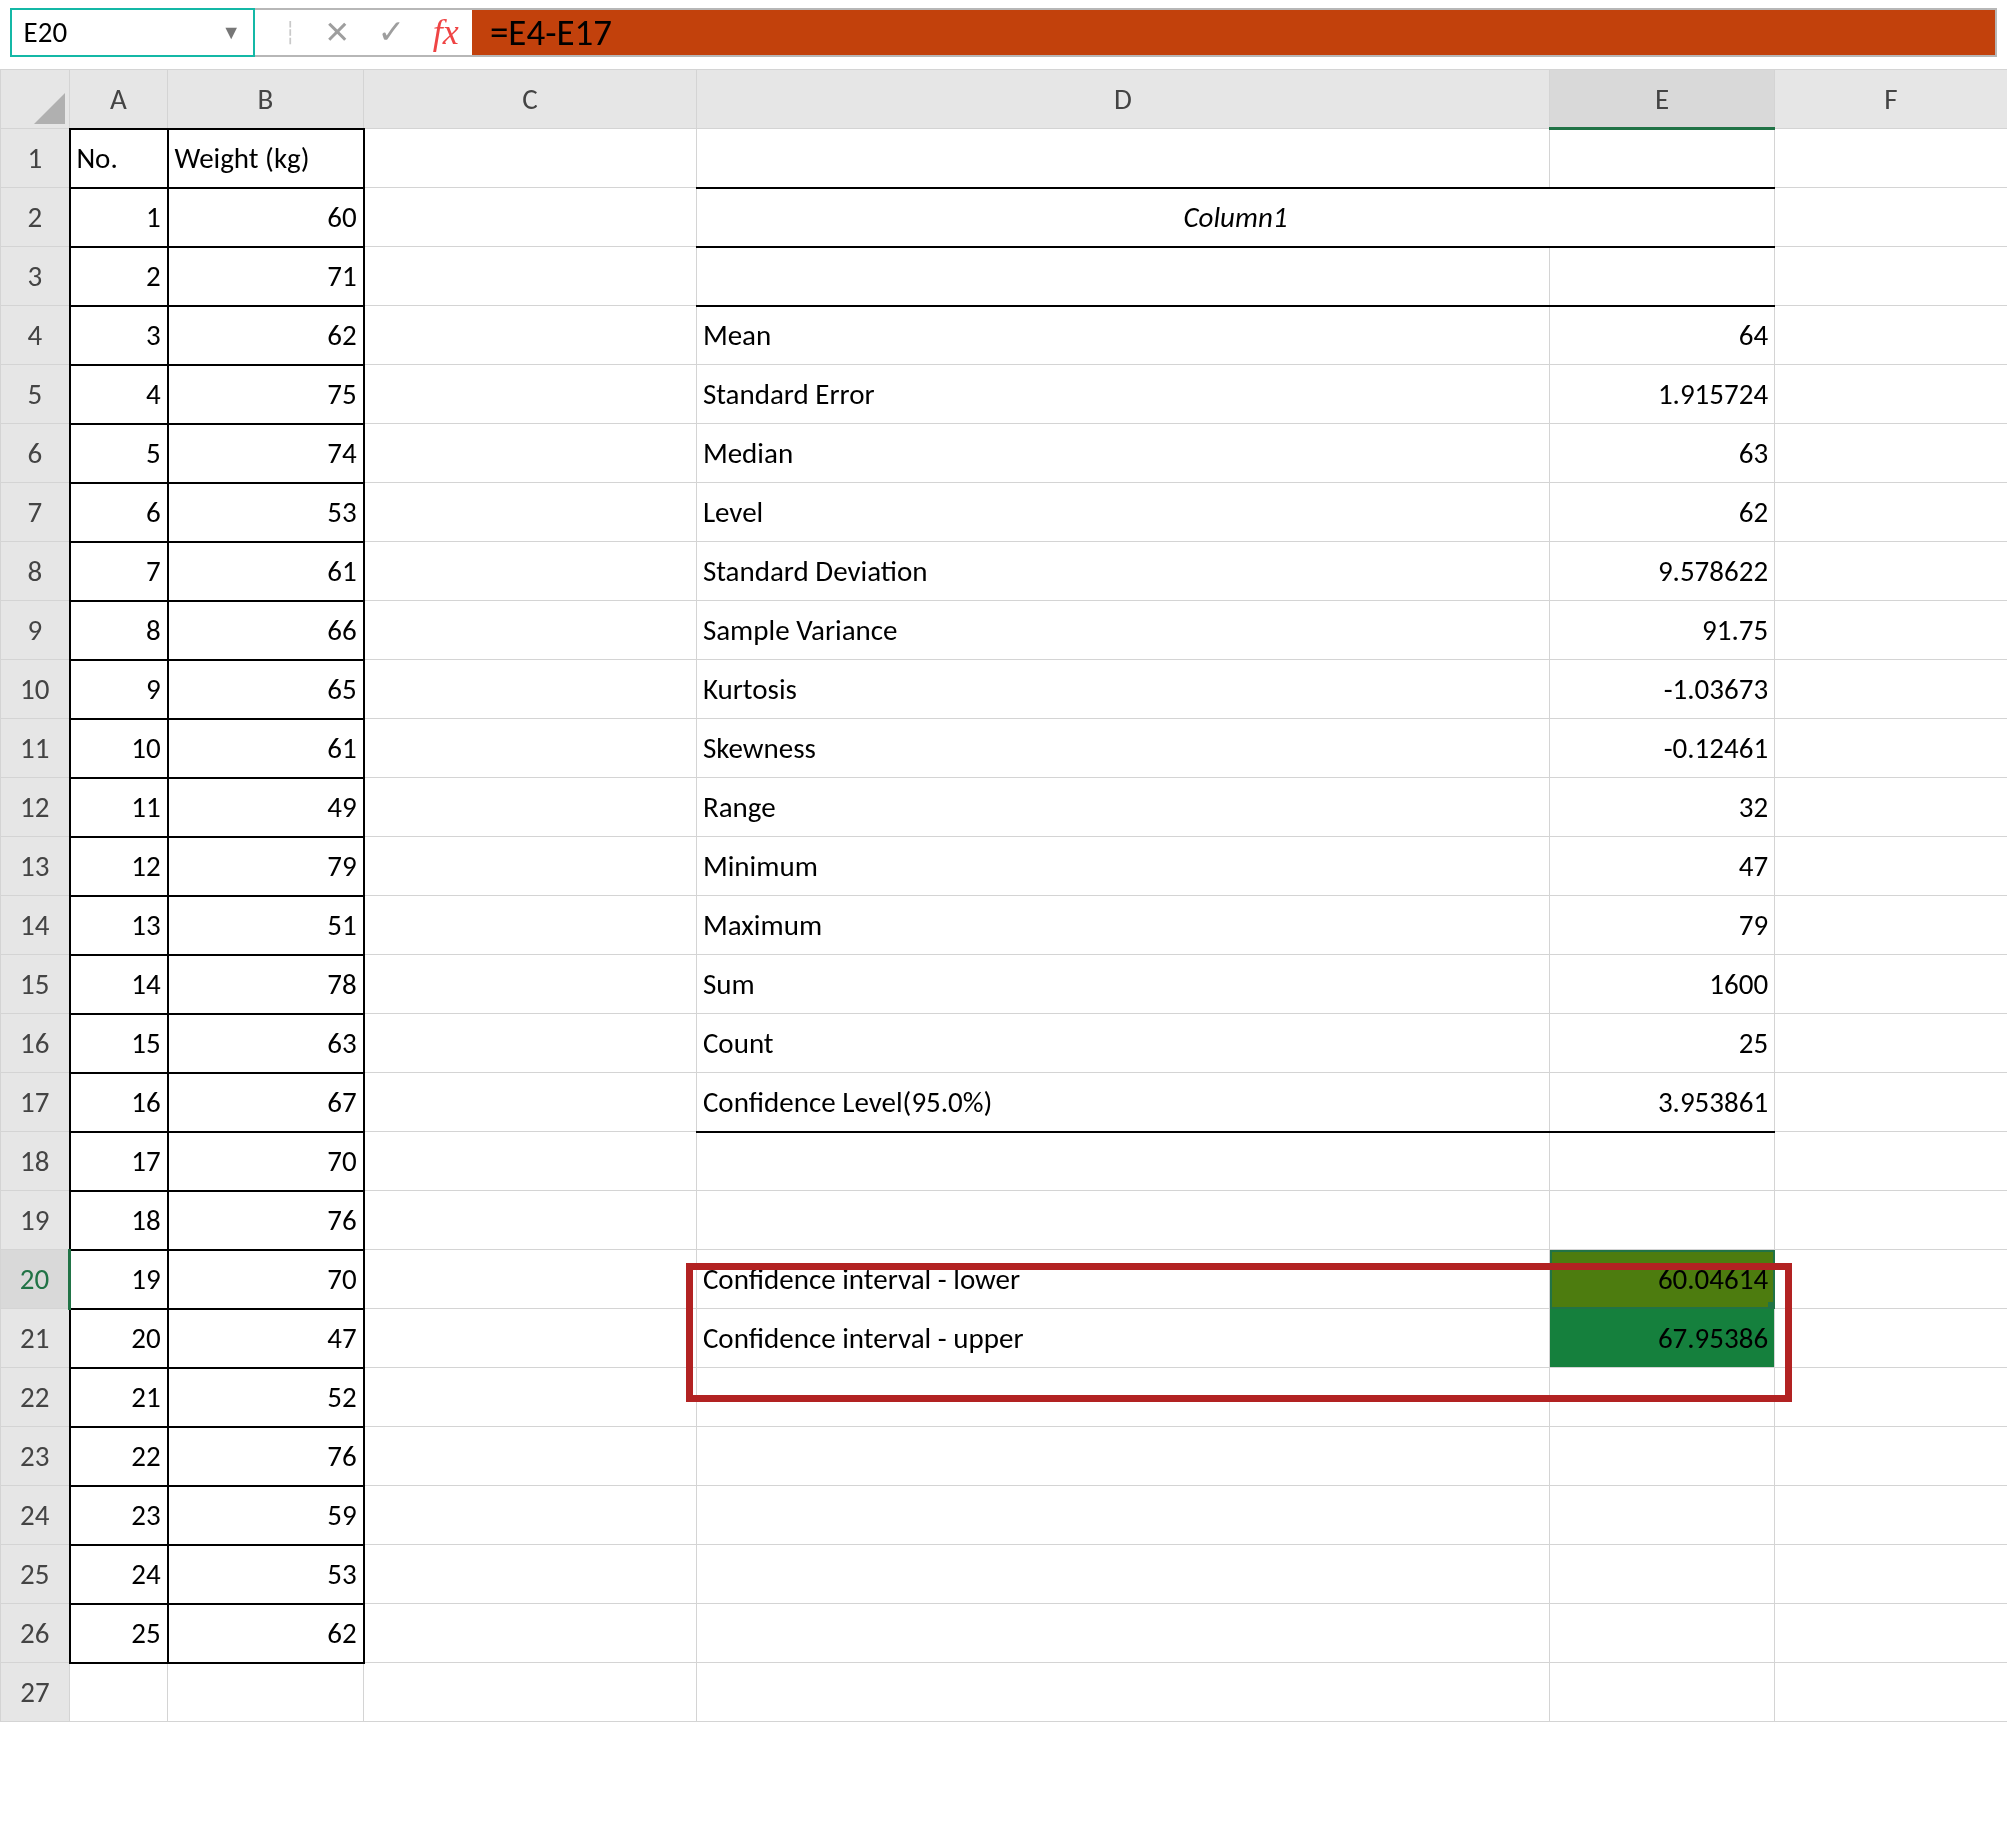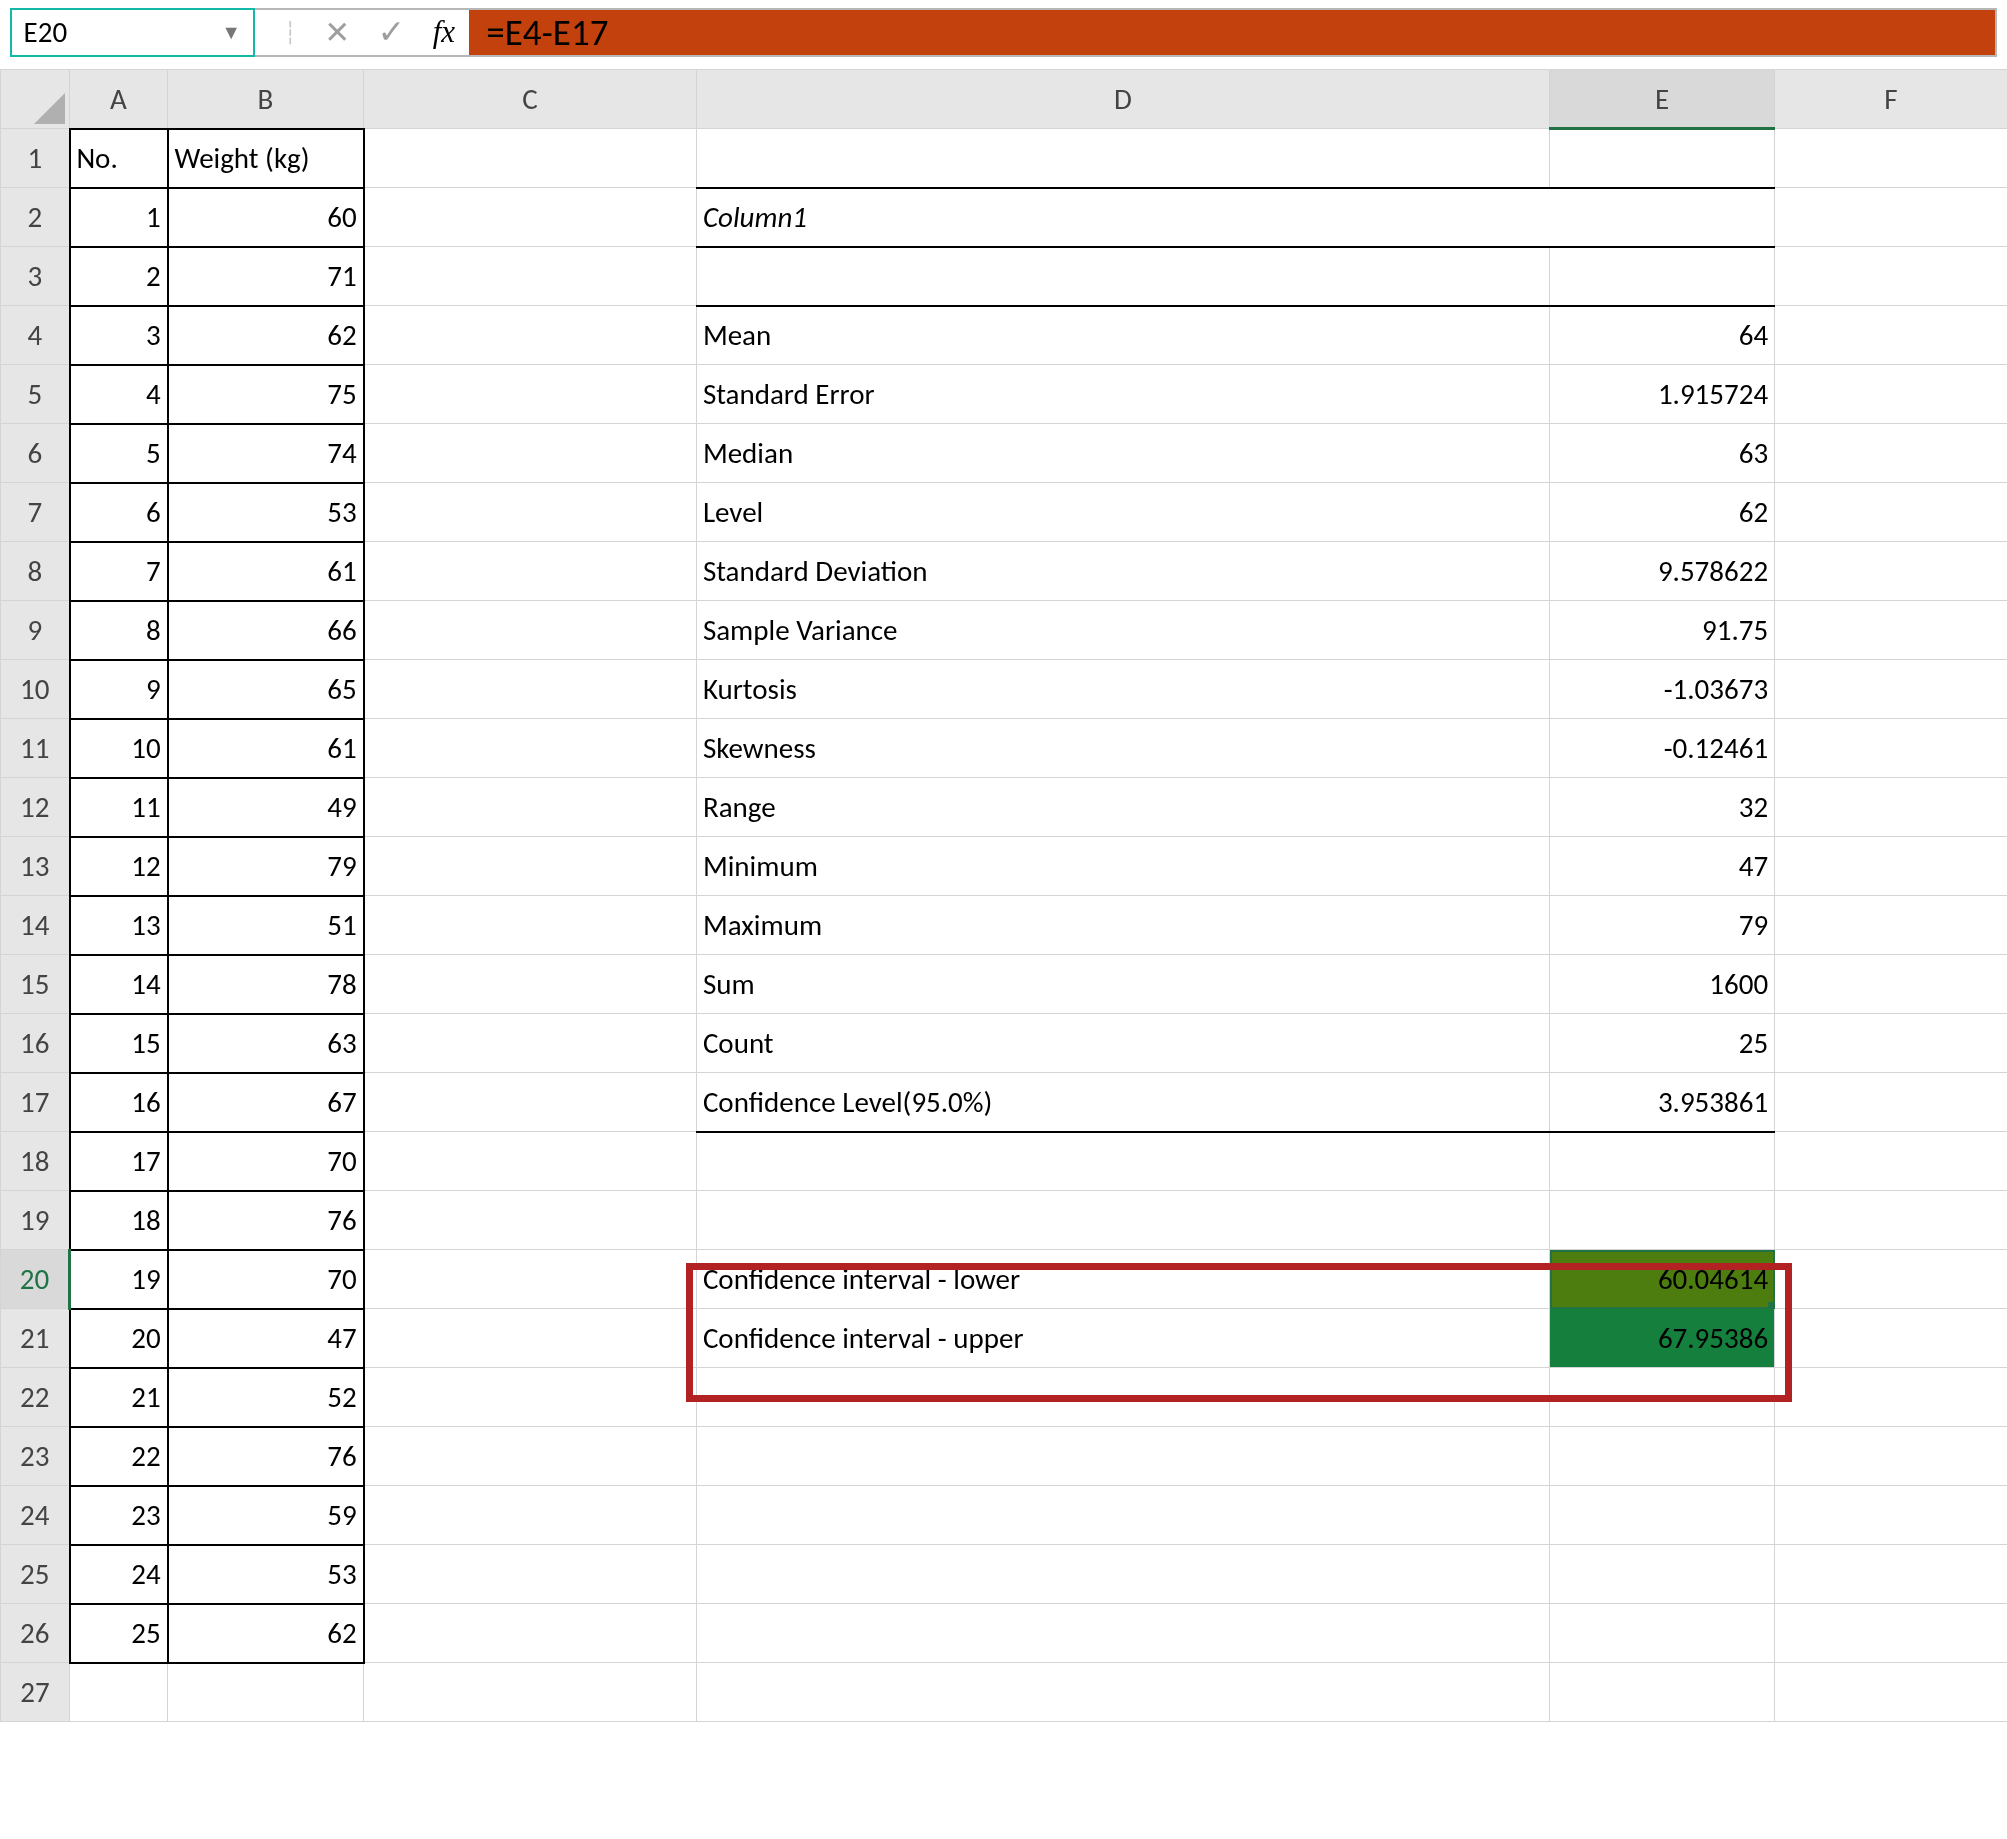--- a/index.html
+++ b/index.html
@@ -40,21 +40,21 @@
     align-items: center;
     height: 49px;
     border-top: 2px solid #b7b7b7;
     border-bottom: 2px solid #b7b7b7;
     padding: 0 13.7px 0 29px;
     gap: 27.4px;
   }
   .fb-icons .sep { color: #c9c9c9; font-size: 21.6px; }
   .fb-icons .x   { color: #9e9e9e; font-size: 31px; }
   .fb-icons .ck  { color: #9e9e9e; font-size: 33px; }
-  .fb-icons .fx  { font-style: italic; font-family: "Times New Roman", serif; color: #000000; font-size: 31px; }
+  .fb-icons .fx  { font-style: italic; font-family: "Times New Roman", serif; color: #ef4444; font-size: 36px; }
   .formula-input {
     flex: 1;
     height: 49px;
     border: 2px solid #b7b7b7;
     border-left: none;
     background: #c2410c;
     display: flex;
     align-items: center;
     padding: 0 17.6px;
     font-size: 37px;
@@ -106,21 +106,21 @@
     background: #d9d9d9;
     border-bottom: 3.9px solid #217346;
   }
   .row-hdr.sel-row {
     background: #d9d9d9;
     border-right: 3.9px solid #217346;
     color: #217346;
   }
 
   .r { text-align: right; }
-  .c { }
+  .c { text-align: center; }
   .b { font-weight: bold; }
   .it { font-style: italic; }
 
   .blk { border: 2px solid #000 !important; margin-left: 38px; }
   .blk-t { border-top: 2px solid #000 !important; }
   .blk-b { border-bottom: 2px solid #000 !important; }
 
   .sel-cell {
     outline: 2.9px solid #217346;
     outline-offset: -2px;

